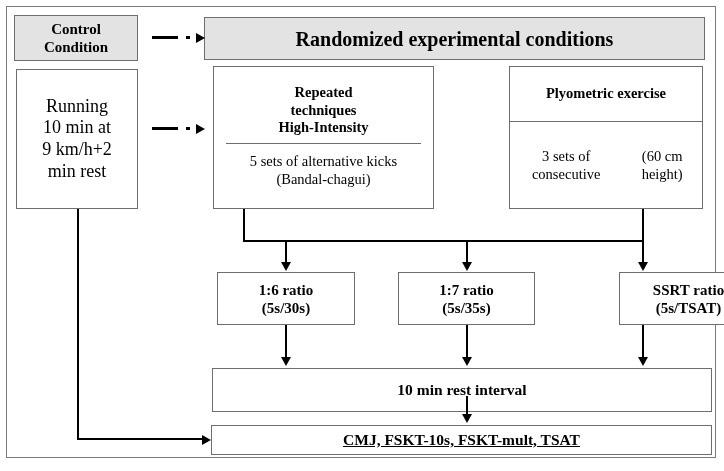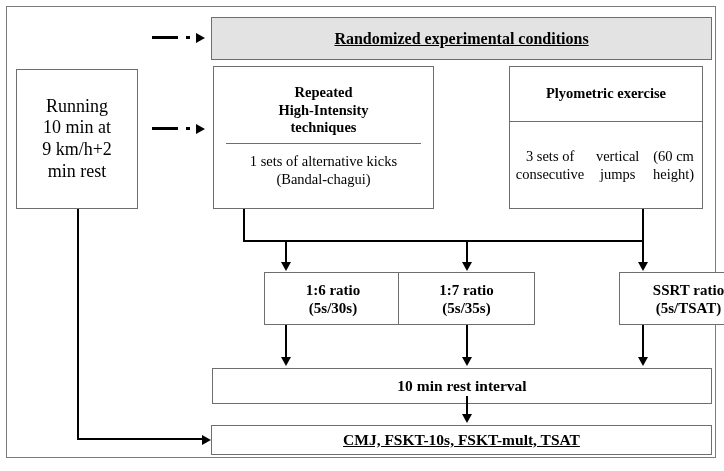--- a/index.html
+++ b/index.html
@@ -45,23 +45,22 @@
     font-weight: bold;
   }
   .ln { display: block; }
 
   
   #control-condition-box {
     left: 14px; top: 15px; width: 124px; height: 46px;
     font-size: 15px;
   }
   #randomized-header-box {
-    left: 211px; top: 17px; width: 501px; height: 43px;
-    font-size: 16px;
-    text-decoration: underline;
+    left: 204px; top: 17px; width: 501px; height: 43px;
+    font-size: 20px;
   }
   #running-box {
     left: 16px; top: 69px; width: 122px; height: 140px;
     font-size: 18px;
   }
   #rhi-box {
     left: 213px; top: 66px; width: 221px; height: 143px;
     padding: 12px;
     justify-content: flex-start;
   }
@@ -107,34 +106,33 @@
     flex-direction: row;
     align-items: center;
     justify-content: center;
     font-size: 14.5px;
     line-height: 1.25;
     text-align: center;
   }
   #ratio1-box {
     left: 217px; top: 272px; width: 138px; height: 53px;
     font-size: 15px;
-    margin-left: 47px;
   }
   #ratio2-box {
     left: 398px; top: 272px; width: 137px; height: 53px;
     font-size: 15px;
     text-align: center;
   }
   #ratio3-box {
     left: 573px; top: 272px; width: 139px; height: 53px;
     font-size: 15px;
     margin-left: 46px;
   }
   #rest-interval-box {
-    left: 212px; top: 368px; width: 500px; height: 36px;
+    left: 212px; top: 368px; width: 500px; height: 44px;
     font-size: 15.5px;
   }
   #outcomes-box {
     left: 211px; top: 425px; width: 501px; height: 30px;
     font-size: 15.5px;
     text-decoration: underline;
   }
 
   
   .line {
@@ -175,51 +173,54 @@
     background: #000000;
   }
 </style>
 </head>
 <body>
 
 <div id="canvas">
 
   <div id="frame"></div>
 
+  <div class="box gray" id="control-condition-box">
+    <span class="ln bold">Control</span>
+    <span class="ln bold">Condition</span>
+  </div>
 
   <div class="box gray" id="randomized-header-box">
     <span class="ln bold">Randomized experimental conditions</span>
   </div>
 
   <div class="box" id="running-box">
     <span class="ln">Running</span>
     <span class="ln">10 min at</span>
     <span class="ln">9 km/h+2</span>
     <span class="ln">min rest</span>
   </div>
 
   <div class="box" id="rhi-box">
     <div id="rhi-title">
       <span class="ln bold">Repeated</span>
+      <span class="ln bold">techniques</span>
       <span class="ln bold">High-Intensity</span>
-      <span class="ln bold">techniques</span>
     </div>
     <div id="rhi-body">
-      <span class="ln">1 sets of alternative kicks</span>
+      <span class="ln">5 sets of alternative kicks</span>
       <span class="ln">(Bandal-chagui)</span>
     </div>
   </div>
 
   <div class="box" id="plyo-box">
     <div id="plyo-title">
       <span class="ln bold">Plyometric exercise</span>
     </div>
     <div id="plyo-body">
       <span class="ln">3 sets of consecutive</span>
-      <span class="ln">vertical jumps</span>
       <span class="ln">(60 cm height)</span>
     </div>
   </div>
 
   <div class="box" id="ratio1-box">
     <span class="ln bold">1:6 ratio</span>
     <span class="ln bold">(5s/30s)</span>
   </div>
 
   <div class="box" id="ratio2-box">

